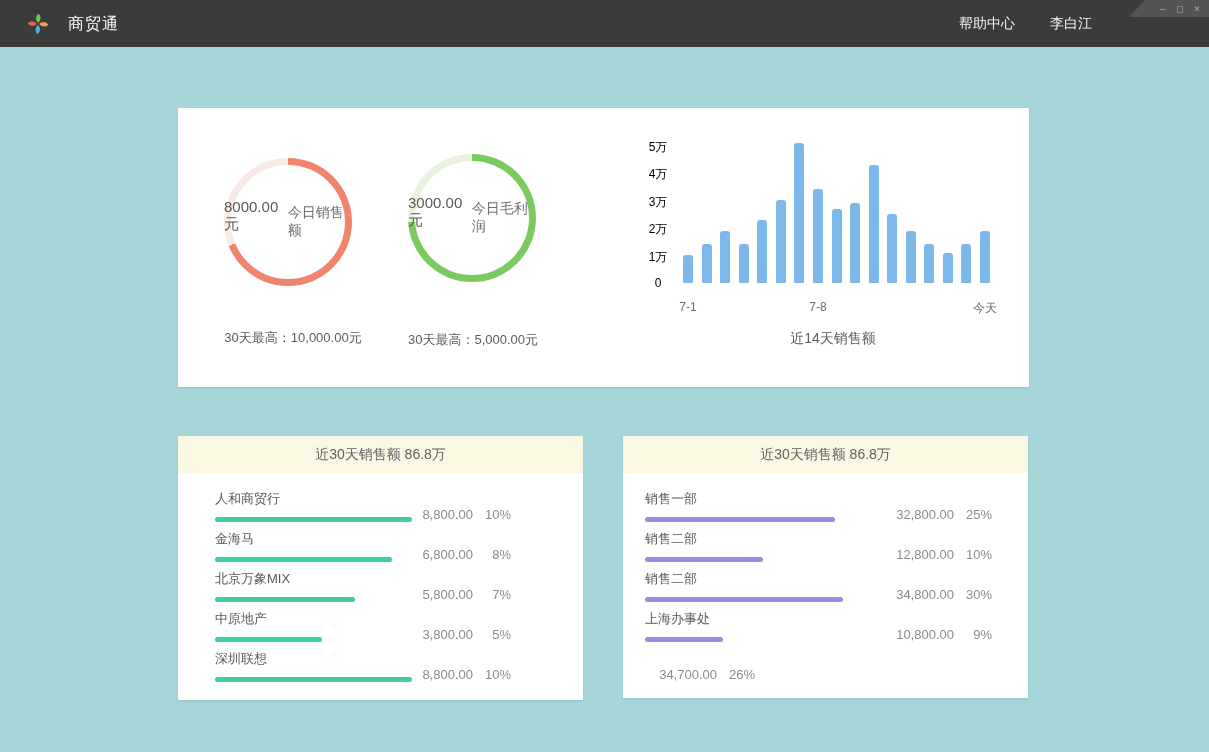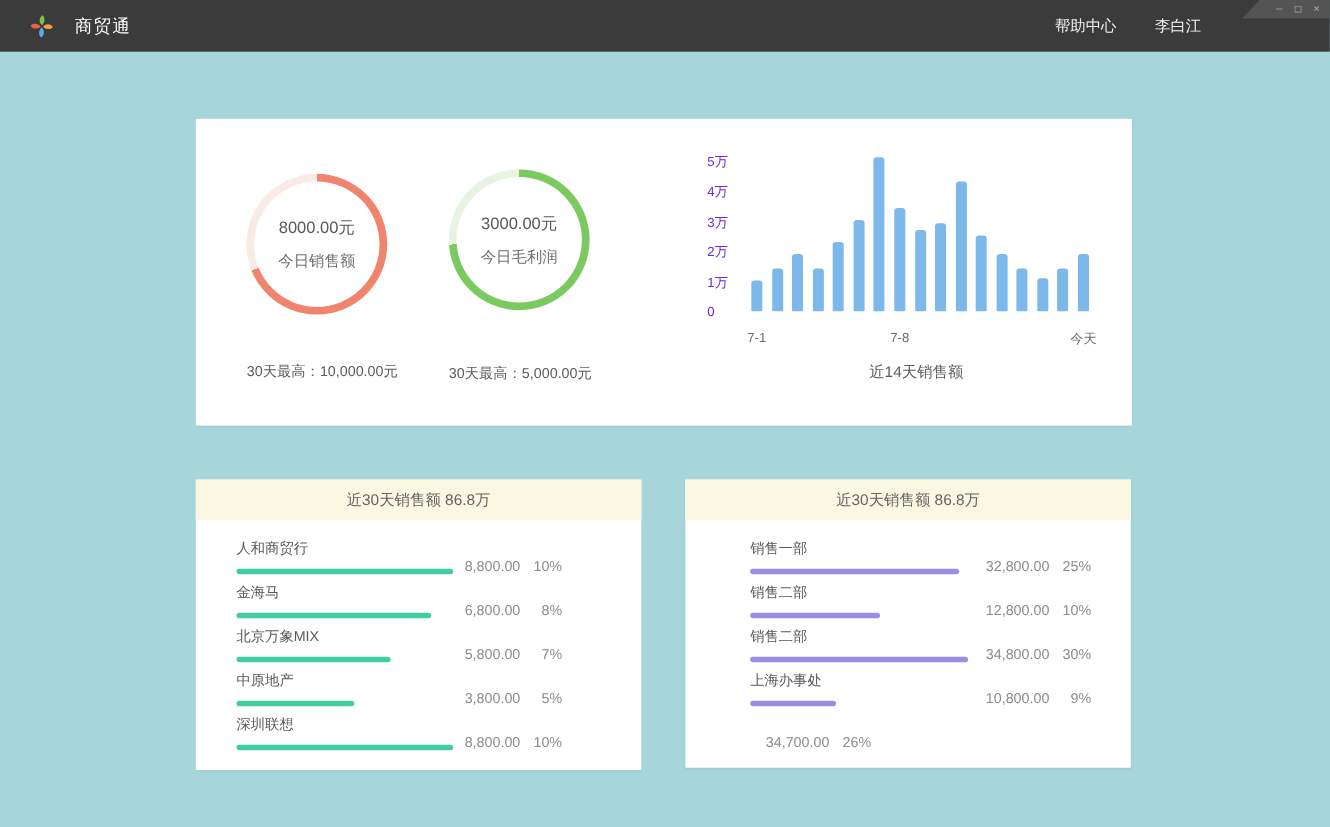--- a/index.html
+++ b/index.html
@@ -45,57 +45,57 @@
   .panel-right { left:623px; top:436px; width:405px; height:262px; }
   
   .donut { position:absolute; width:128px; height:128px; border-radius:50%; }
   .donut::after {
     content:""; position:absolute; inset:7px; background:#fff; border-radius:50%;
   }
   .donut-1 { left:46px; top:50px; }
   .donut-2 { left:230px; top:46px; }
   .donut-text {
     position:absolute; inset:0; z-index:2;
-    display:flex; flex-direction:column; align-items:center; justify-content:center;
+    display:flex; flex-direction:row; align-items:center; justify-content:center;
   }
   .donut-value { font-size:15px; color:#595959; margin-bottom:12px; }
   .donut-label { font-size:14px; color:#6e6e6e; }
   .donut-caption {
     position:absolute; font-size:13px; color:#5c5c5c; text-align:center;
   }
   .caption-1 { left:10px;  top:221px; width:210px; }
   .caption-2 { left:225px; top:223px; width:140px; }
   
   .chart { position:absolute; left:465px; top:22px; width:360px; height:230px; }
   .plot {
     position:absolute; left:40px; top:8px; width:307px; height:145px;
     display:flex; justify-content:space-between; align-items:flex-end;
   }
   .vbar { width:10px; border-radius:3px 3px 1px 1px; }
   .ytick {
-    position:absolute; left:0; width:30px; text-align:left;
-    font-size:12px; color:#6d28d9;
+    position:absolute; left:0; width:30px; text-align:center;
+    font-size:12px; color:#000000;
   }
   .xtick {
     position:absolute; top:170px; transform:translateX(-50%);
     font-size:12px; color:#6b6b6b; white-space:nowrap;
   }
   .chart-title {
     position:absolute; top:200px; left:20px; width:340px; text-align:center;
     font-size:14px; color:#5c5c5c;
   }
   
   .panel-header {
     height:37px; background:#faf8e3;
     display:flex; align-items:center; justify-content:center;
     font-size:14px; color:#636363;
   }
   .panel-list { padding-top:15px; }
   .panel-left  .panel-list { padding-left:37px; padding-right:72px; }
-  .panel-right .panel-list { padding-left:59px; padding-right:36px; }
+  .panel-right .panel-list { padding-left:22px; padding-right:36px; }
   .prow { height:40px; display:flex; justify-content:space-between; }
   .prow-main { flex:1; min-width:0; }
   .prow-name { font-size:13px; color:#585858; padding-top:2px; }
   .prow-bar { height:5px; border-radius:3px; margin-top:9px; }
   .prow-vals {
     display:flex; align-items:flex-end; padding-bottom:6px;
     font-size:13px; color:#8b8b8b; white-space:nowrap;
   }
   .prow-amount { min-width:72px; text-align:right; }
   .prow-pct { min-width:38px; text-align:right; }

